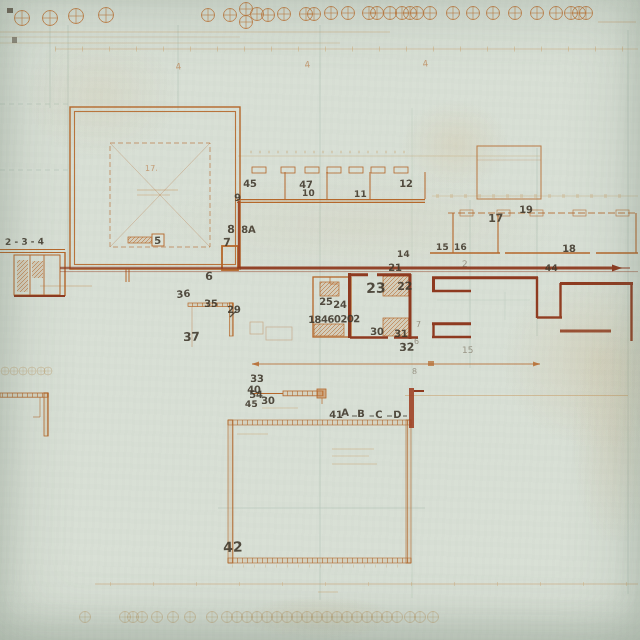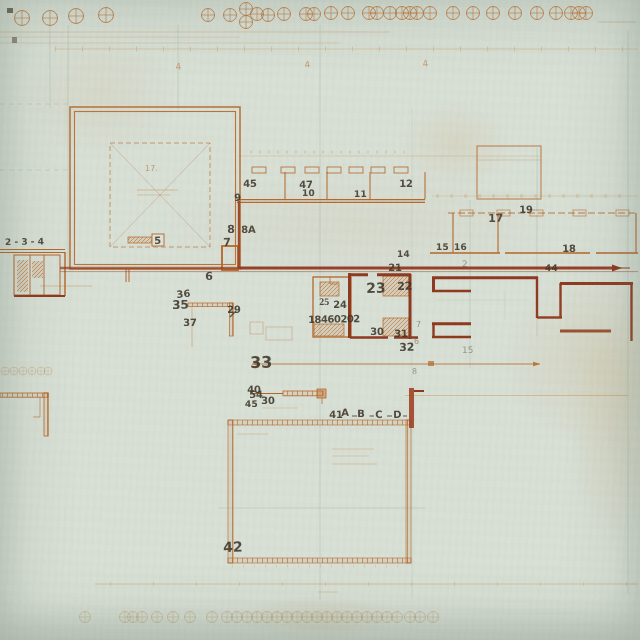--- a/index.html
+++ b/index.html
@@ -466,31 +466,31 @@
       <div class="lbl" style="left: 397px; top: 250px; font-size: 9px;">14</div>
       <div class="lbl" style="left: 488px; top: 213px; font-size: 11px;">17</div>
       <div class="lbl" style="left: 519px; top: 205px; font-size: 10px;">19</div>
       <div class="lbl" style="left: 436px; top: 243px; font-size: 9px;">15</div>
       <div class="lbl" style="left: 454px; top: 243px; font-size: 9px;">16</div>
       <div class="lbl" style="left: 562px; top: 244px; font-size: 10px;">18</div>
       <div class="lbl" style="left: 545px; top: 264px; font-size: 9px;">44</div>
       <div class="lbl" style="left: 388px; top: 263px; font-size: 10px;">21</div>
       <div class="lbl" style="left: 366px; top: 281px; font-size: 14px;">23</div>
       <div class="lbl" style="left: 397px; top: 281px; font-size: 11px;">22</div>
-      <div class="lbl" style="left: 319px; top: 297px; font-size: 10px; font-family: Liberation Serif, serif;">25</div>
+      <div class="lbl" style="left: 319px; top: 297px; font-size: 10px;">25</div>
       <div class="lbl" style="left: 333px; top: 300px; font-size: 10px;">24</div>
       <div class="lbl" style="left: 308px; top: 315px; font-size: 10px; letter-spacing: -0.5px;">18460202</div>
       <div class="lbl" style="left: 370px; top: 327px; font-size: 10px;">30</div>
       <div class="lbl" style="left: 394px; top: 329px; font-size: 10px;">31</div>
       <div class="lbl" style="left: 399px; top: 342px; font-size: 11px;">32</div>
       <div class="lbl" style="left: 176px; top: 290px; font-size: 10px; transform: rotate(-5deg);">36</div>
-      <div class="lbl" style="left: 172px; top: 299px; font-size: 12px;">35</div>
-      <div class="lbl" style="left: 183px; top: 318px; font-size: 10px;">37</div>
+      <div class="lbl" style="left: 204px; top: 299px; font-size: 10px;">35</div>
+      <div class="lbl" style="left: 183px; top: 331px; font-size: 12px;">37</div>
       <div class="lbl" style="left: 227px; top: 305px; font-size: 10px;">29</div>
-      <div class="lbl" style="left: 250px; top: 355px; font-size: 16px;">33</div>
+      <div class="lbl" style="left: 250px; top: 374px; font-size: 10px;">33</div>
       <div class="lbl" style="left: 249px; top: 390px; font-size: 10px;">54</div>
       <div class="lbl" style="left: 261px; top: 396px; font-size: 10px;">30</div>
       <div class="lbl" style="left: 245px; top: 400px; font-size: 9px;">45</div>
       <div class="lbl" style="left: 247px; top: 385px; font-size: 10px;">40</div>
       <div class="lbl" style="left: 329px; top: 410px; font-size: 10px;">41</div>
       <div class="lbl" style="left: 341px; top: 408px; font-size: 10px;">A</div>
       <div class="lbl" style="left: 357px; top: 409px; font-size: 10px;">B</div>
       <div class="lbl" style="left: 375px; top: 410px; font-size: 10px;">C</div>
       <div class="lbl" style="left: 393px; top: 410px; font-size: 10px;">D</div>
       <div class="lbl" style="left: 223px; top: 540px; font-size: 14px;">42</div>

